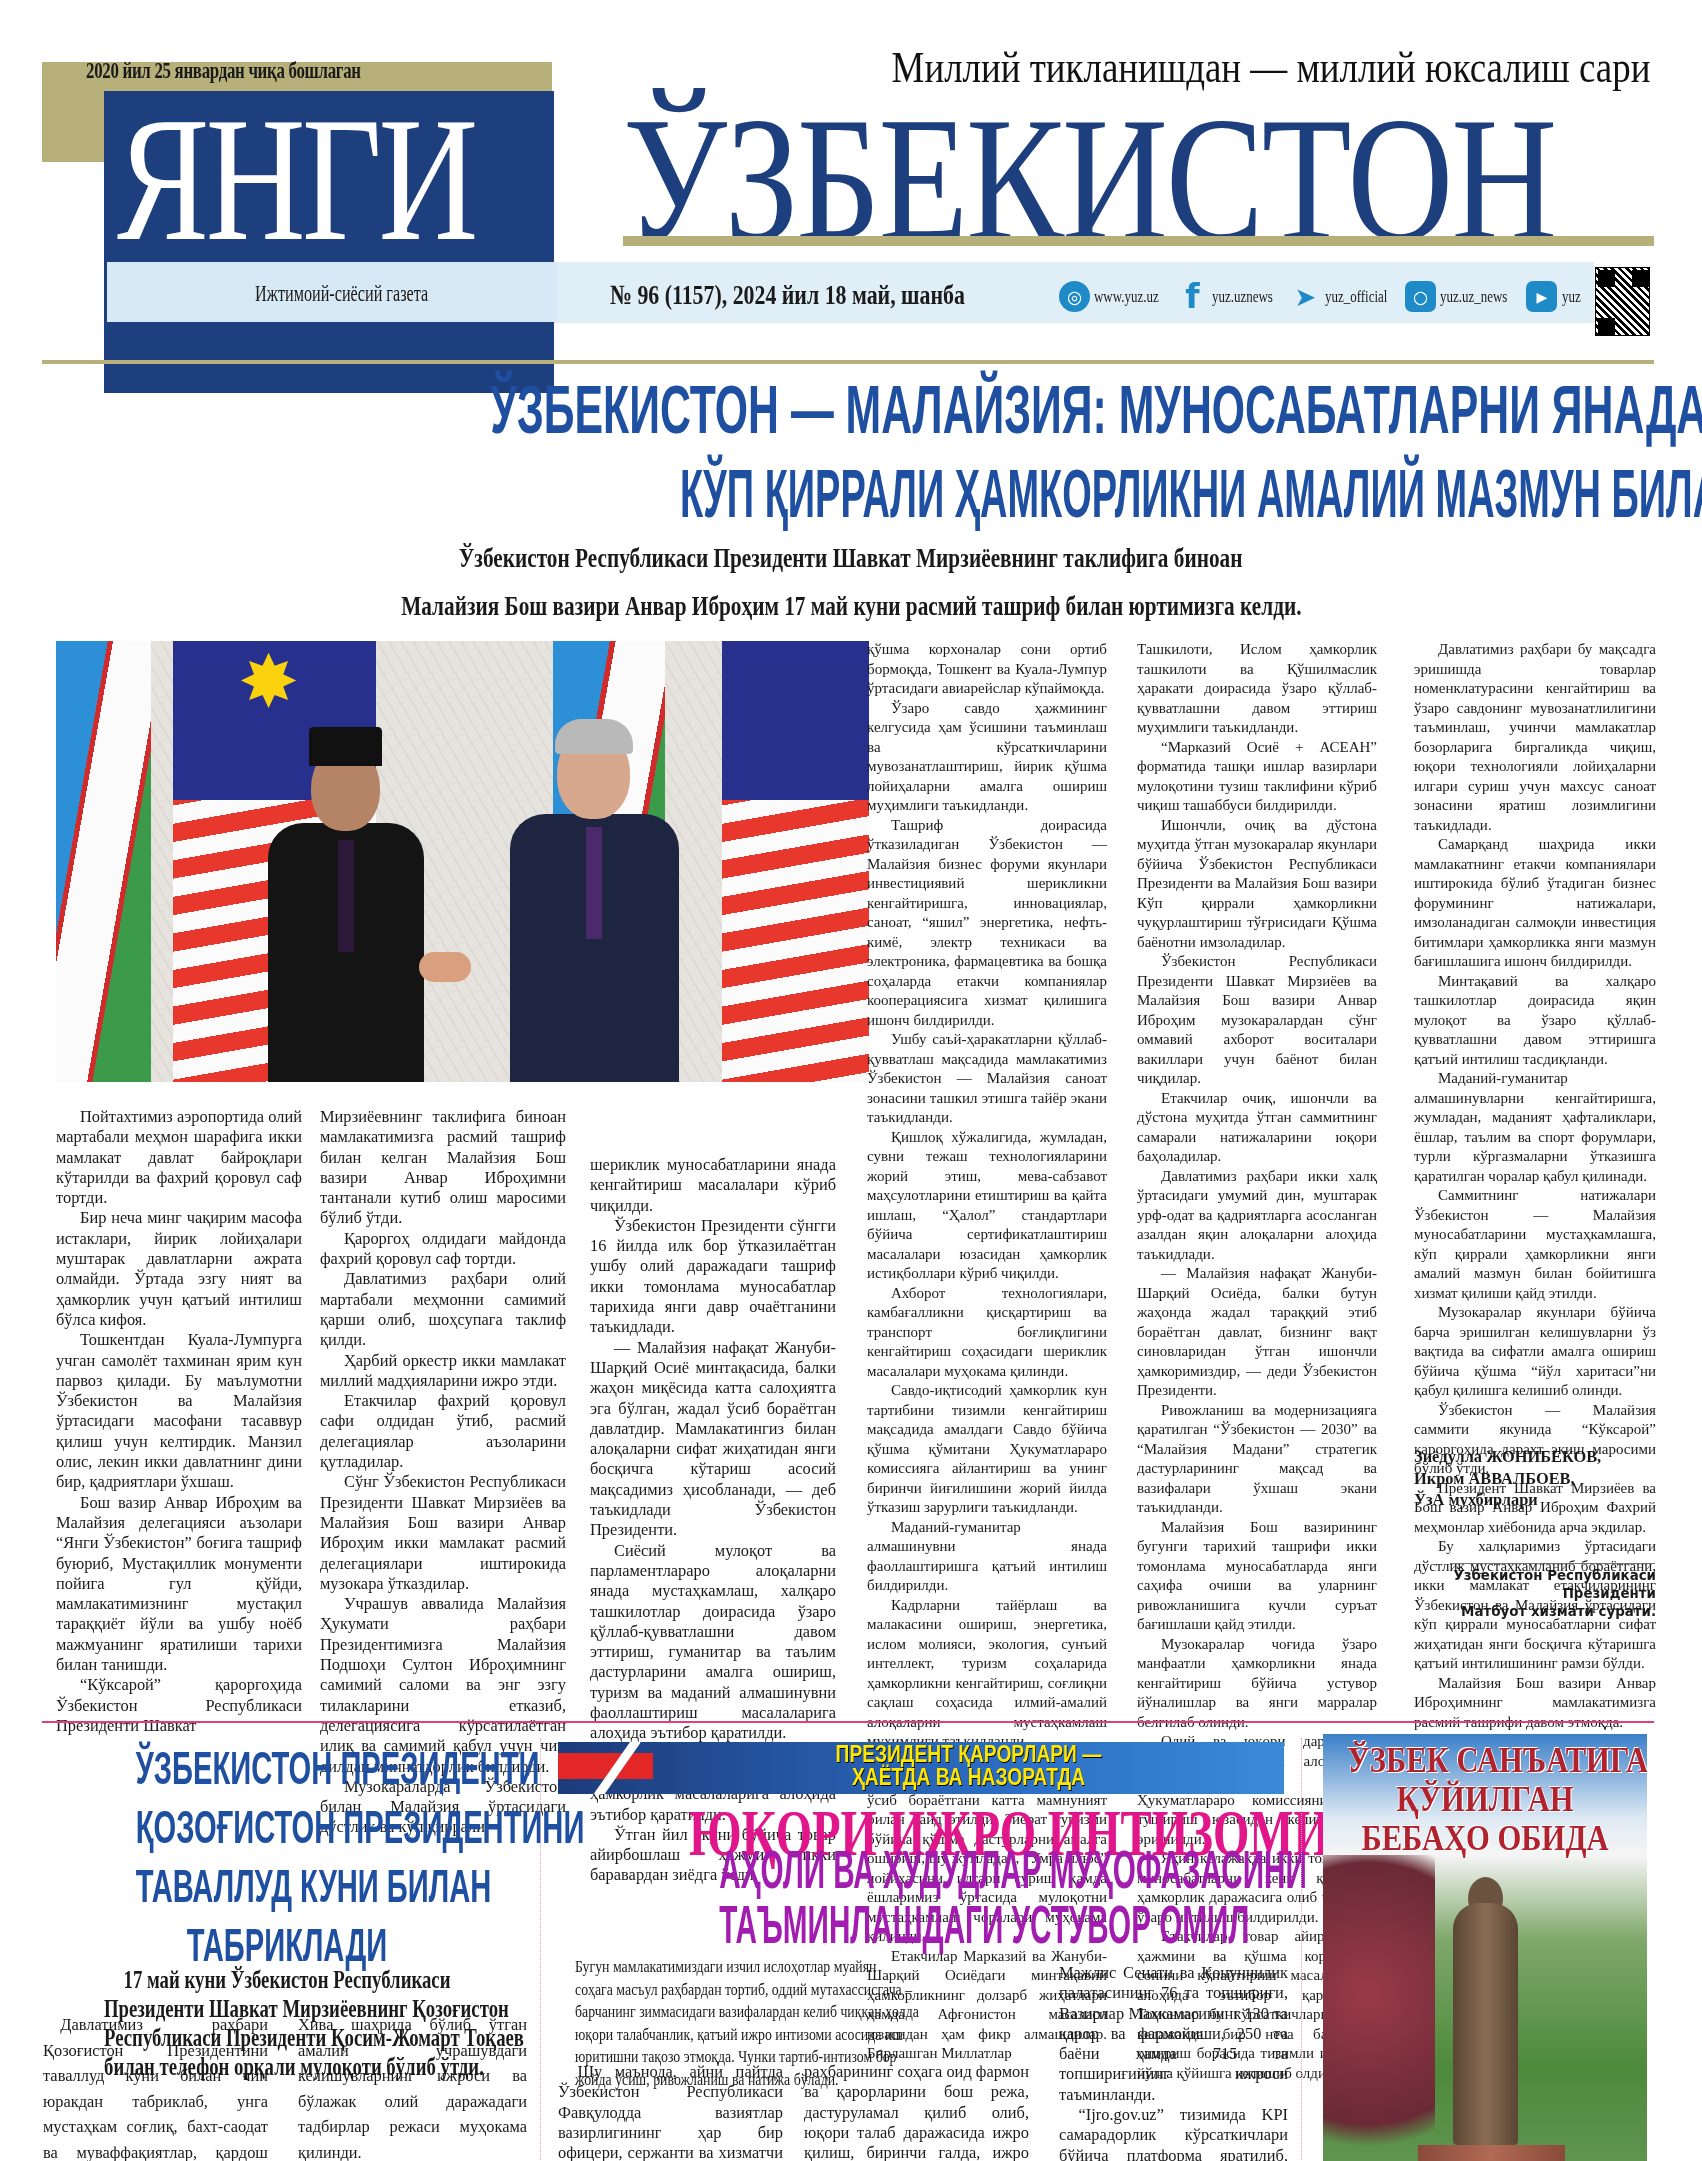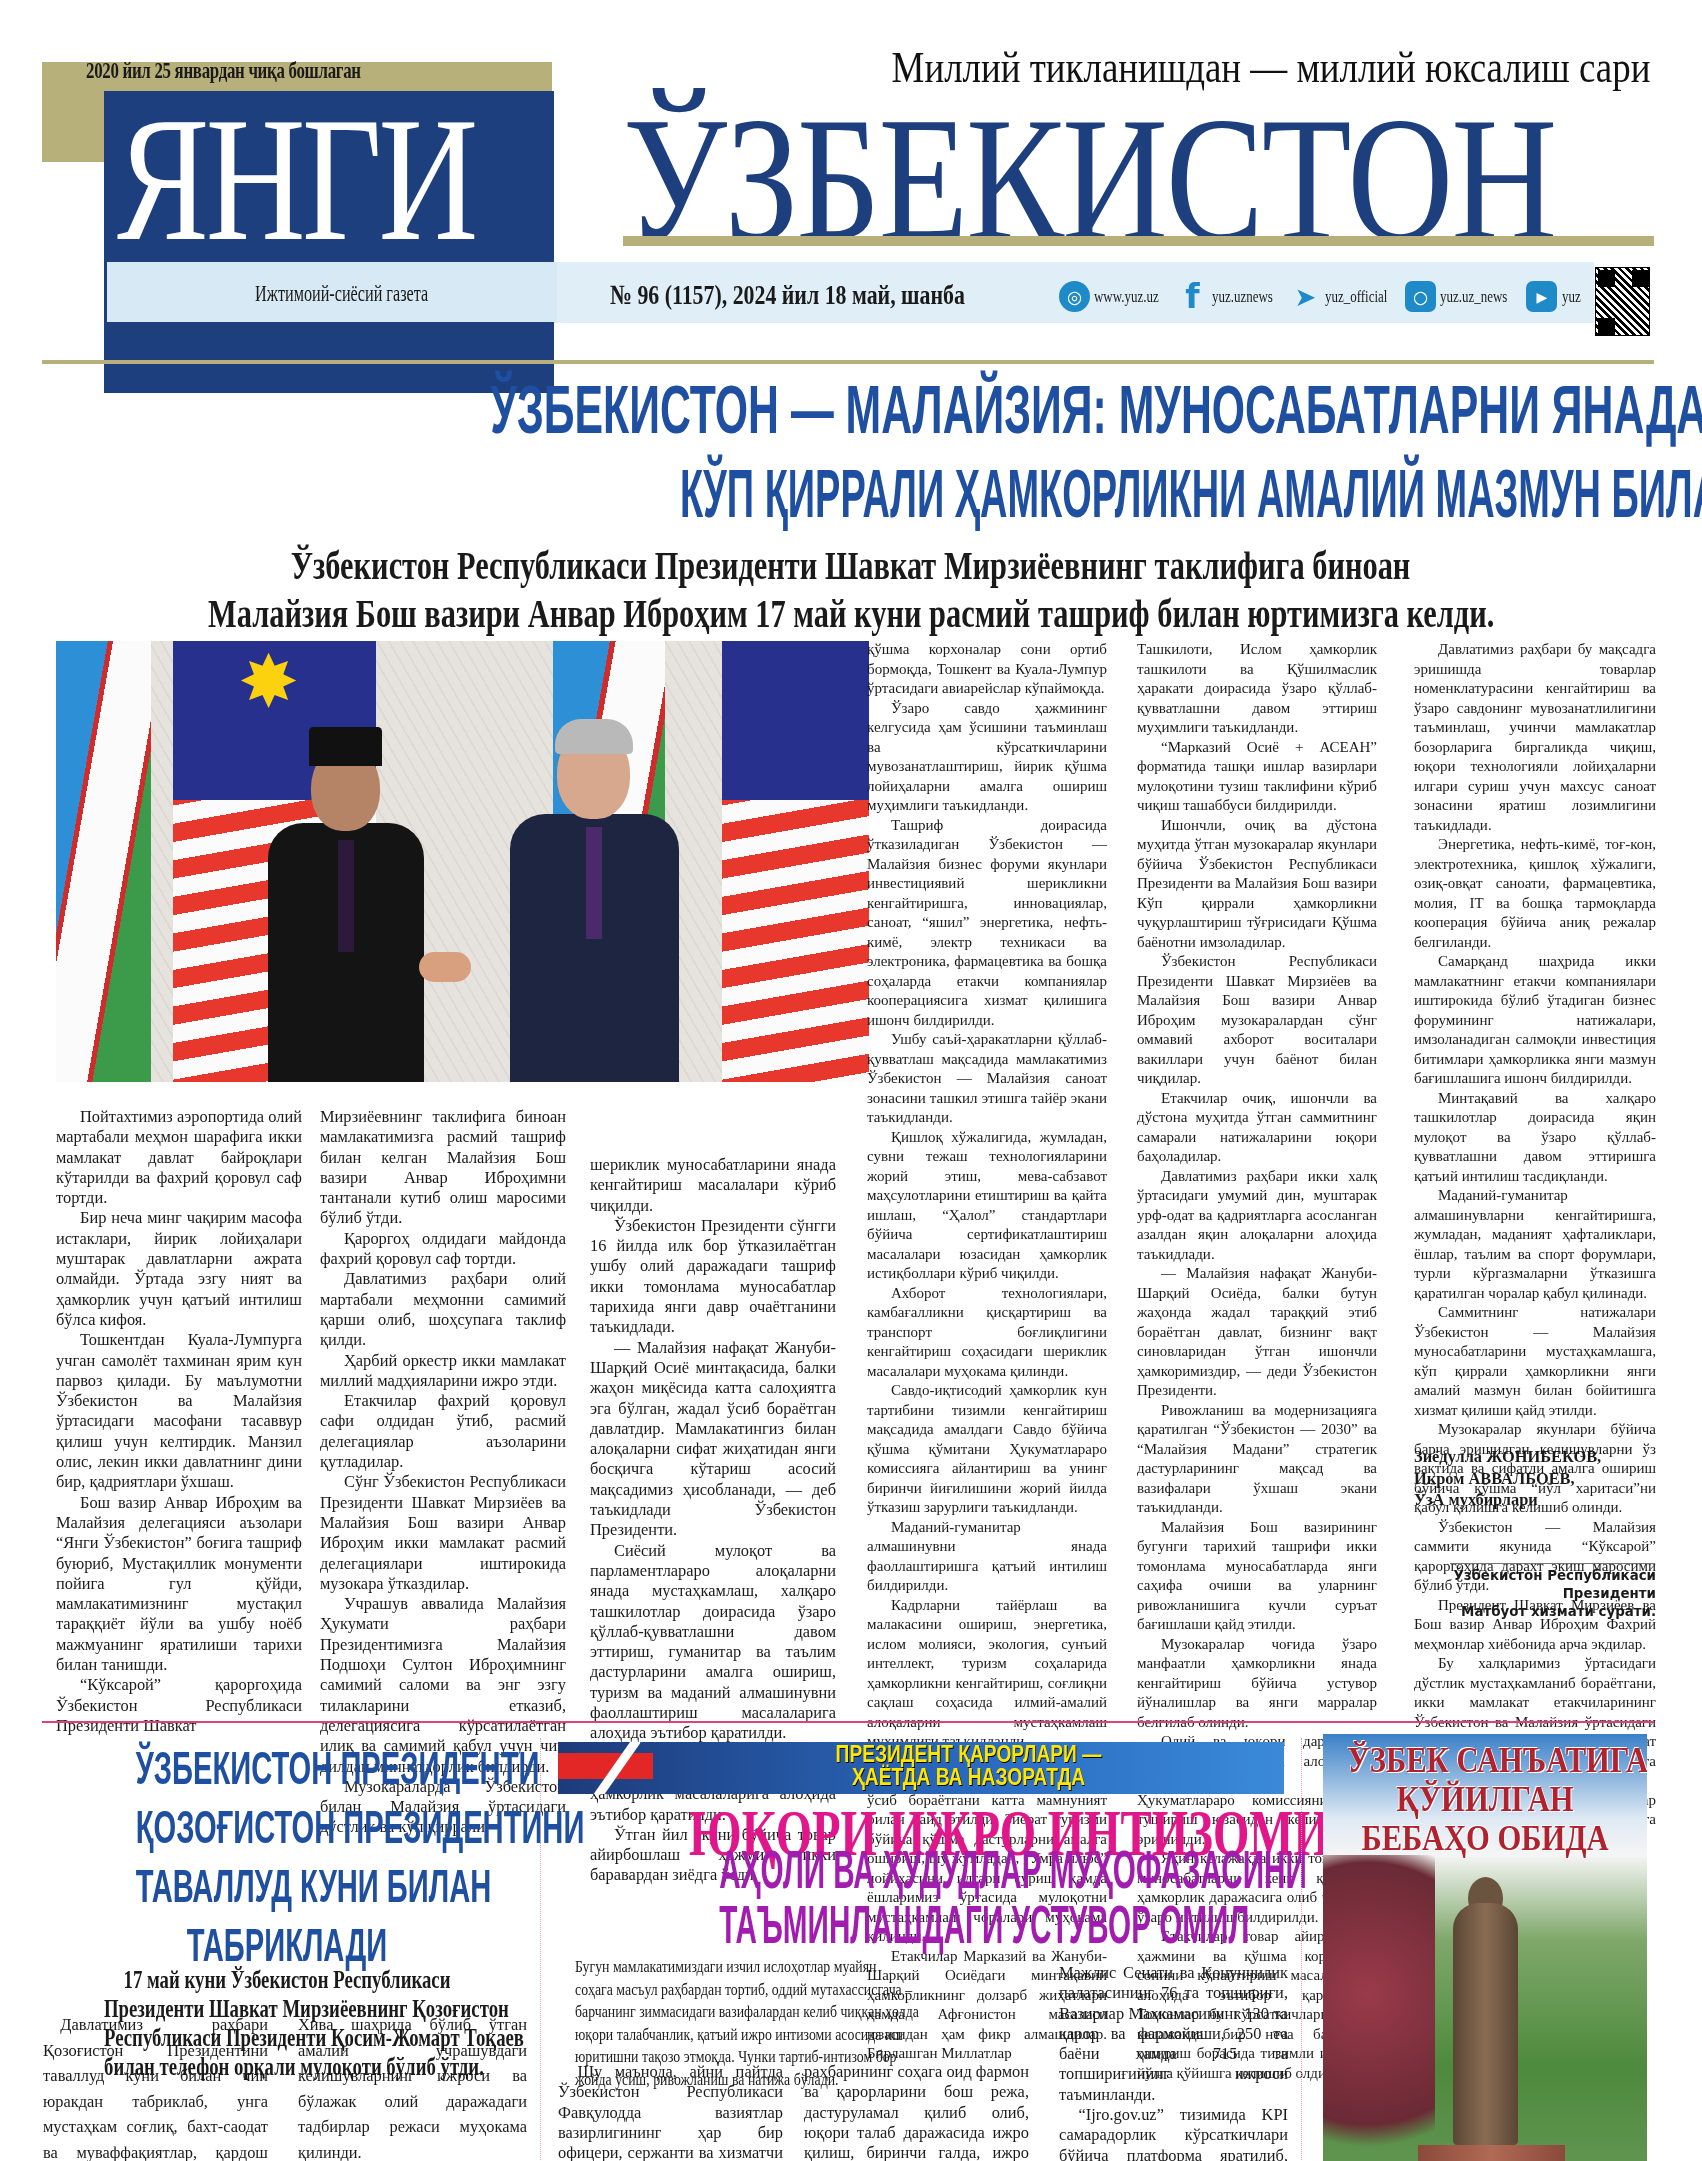--- a/index.html
+++ b/index.html
@@ -34,21 +34,21 @@
         border: 1.7px solid #000; }
   .top-rule { position: absolute; left: 42px; top: 360px; width: 1612px; height: 3.5px; background: #b8b07a; }
 
   
   .hl { position: absolute; left: 0; width: 1702px; text-align: center; color: #1e4fa0; font-family: "Liberation Sans", sans-serif; font-weight: bold; white-space: nowrap; }
   .hl span { display: inline-block; transform-origin: center top; }
   .hl1 { top: 370px; font-size: 69px; }
   .hl1 span { transform: scaleX(0.62); }
   .hl2 { top: 454px; font-size: 69px; }
   .hl2 span { transform: scaleX(0.55); }
-  .sub { position: absolute; left: 0; width: 1702px; text-align: center; font-weight: bold; white-space: nowrap; font-size: 40px; }
+  .sub { position: absolute; left: 0; width: 1702px; text-align: center; font-weight: bold; white-space: nowrap; font-size: 28px; }
   .sub span { display: inline-block; transform: scaleX(0.76); transform-origin: center top; }
   .sub1 { top: 542px; }
   .sub2 { top: 590px; }
 
   
   .photo { position: absolute; left: 56px; top: 641px; width: 813px; height: 441px; overflow: hidden;
            background: repeating-linear-gradient(60deg,#e6e3df 0 8.6px,#dcd8d2 8.6px 10.4px), #e3e0db; }
   .flag { position: absolute; top: 0; height: 100%; }
   .flag-uz1 { left: 0; width: 95px; background: linear-gradient(#fff 0 0) ; }
   .uz-stripes { position: absolute; left: 0; top: 0; width: 100%; height: 100%;
@@ -253,21 +253,20 @@
   <p>— Малайзия нафақат Жануби-Шарқий Осиёда, балки бутун жаҳонда жадал тараққий этиб бораётган давлат, бизнинг вақт синовларидан ўтган ишончли ҳамкоримиздир, — деди Ўзбекистон Президенти.</p>
     <p>Ривожланиш ва модернизацияга қаратилган “Ўзбекистон — 2030” ва “Малайзия Мадани” стратегик дастурларининг мақсад ва вазифалари ўхшаш экани таъкидланди.</p>
     <p>Малайзия Бош вазирининг бугунги тарихий ташрифи икки томонлама муносабатларда янги саҳифа очиши ва уларнинг ривожланишига кучли суръат бағишлаши қайд этилди.</p>
   <p>Музокаралар чоғида ўзаро манфаатли ҳамкорликни янада кенгайтириш бўйича устувор йўналишлар ва янги марралар белгилаб олинди.</p>
     <p>Олий ва юқори даражадаги сиёсий мулоқот ва алоқаларни фаоллаштириш, қўшма Ҳукуматлараро комиссияни ишга тушириш юзасидан келишувларга эришилди.</p>
     <p>Яқин келажакда икки томонлама муносабатларни кенг қамровли ҳамкорлик даражасига олиб чиқишга ўзаро интилиш билдирилди.</p>
   <p>Етакчилар товар айирбошлаш ҳажмини ва қўшма корхоналар сонини кўпайтириш масалаларига алоҳида эътибор қаратдилар. Томонлар бу кўрсаткичларни яқин келажакда бир неча баробарга ошириш борасида тизимли ишларни йўлга қўйишга келишиб олдилар.</p>
 </div>
 <div class="col c-f" style="font-size:15px;line-height:19.5px">
   <p>Давлатимиз раҳбари бу мақсадга эришишда товарлар номенклатурасини кенгайтириш ва ўзаро савдонинг мувозанатлилигини таъминлаш, учинчи мамлакатлар бозорларига биргаликда чиқиш, юқори технологияли лойиҳаларни илгари суриш учун махсус саноат зонасини яратиш лозимлигини таъкидлади.</p>
-    <p>Энергетика, нефть-кимё, тоғ-кон, электротехника, қишлоқ хўжалиги, озиқ-овқат саноати, фармацевтика, молия, IT ва бошқа тармоқларда кооперация бўйича аниқ режалар белгиланди.</p>
     <p>Самарқанд шаҳрида икки мамлакатнинг етакчи компаниялари иштирокида бўлиб ўтадиган бизнес форумининг натижалари, имзоланадиган салмоқли инвестиция битимлари ҳамкорликка янги мазмун бағишлашига ишонч билдирилди.</p>
   <p>Минтақавий ва халқаро ташкилотлар доирасида яқин мулоқот ва ўзаро қўллаб-қувватлашни давом эттиришга қатъий интилиш тасдиқланди.</p>
     <p>Маданий-гуманитар алмашинувларни кенгайтиришга, жумладан, маданият ҳафталиклари, ёшлар, таълим ва спорт форумлари, турли кўргазмаларни ўтказишга қаратилган чоралар қабул қилинади.</p>
     <p>Саммитнинг натижалари Ўзбекистон — Малайзия муносабатларини мустаҳкамлашга, кўп қиррали ҳамкорликни янги амалий мазмун билан бойитишга хизмат қилиши қайд этилди.</p>
   <p>Музокаралар якунлари бўйича барча эришилган келишувларни ўз вақтида ва сифатли амалга ошириш бўйича қўшма “йўл харитаси”ни қабул қилишга келишиб олинди.</p>
     <p>Ўзбекистон — Малайзия саммити якунида “Кўксарой” қароргоҳида дарахт экиш маросими бўлиб ўтди.</p>
     <p>Президент Шавкат Мирзиёев ва Бош вазир Анвар Иброҳим Фахрий меҳмонлар хиёбонида арча экдилар.</p>
   <p>Бу халқларимиз ўртасидаги дўстлик мустаҳкамланиб бораётгани, икки мамлакат етакчиларининг Ўзбекистон ва Малайзия ўртасидаги кўп қиррали муносабатларни сифат жиҳатидан янги босқичга кўтаришга қатъий интилишининг рамзи бўлди.</p>
     <p>Малайзия Бош вазири Анвар Иброҳимнинг мамлакатимизга расмий ташрифи давом этмоқда.</p>
 </div>

